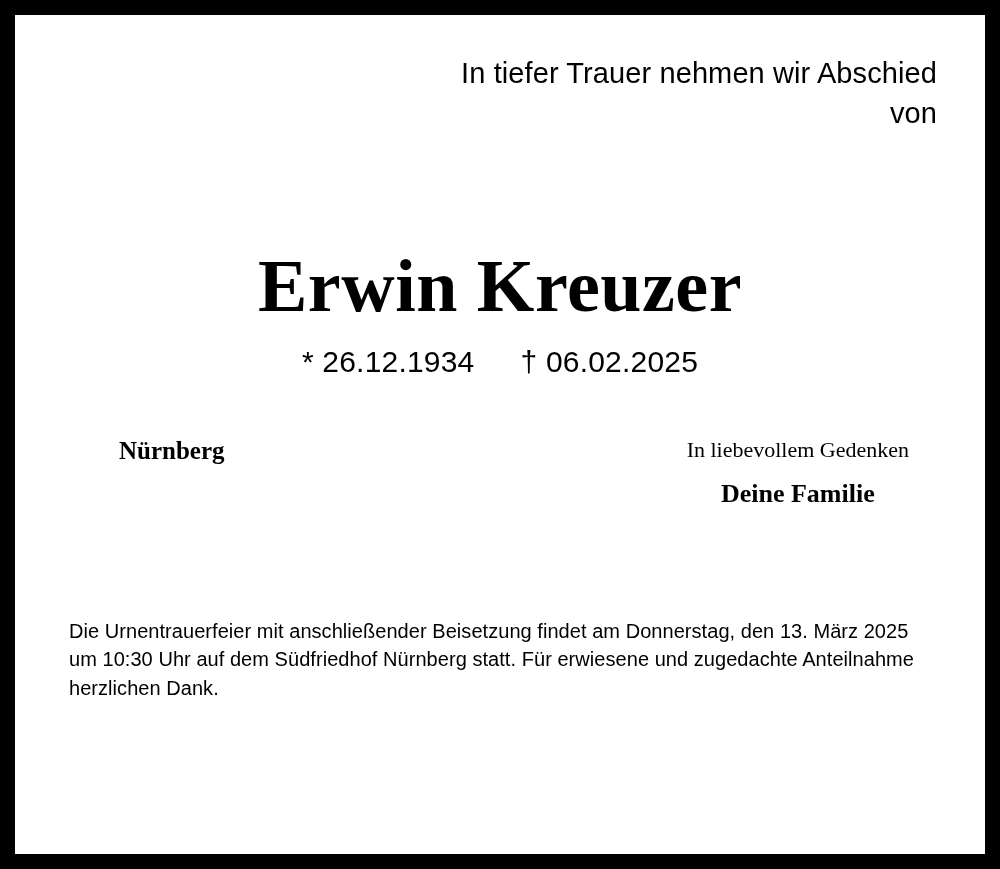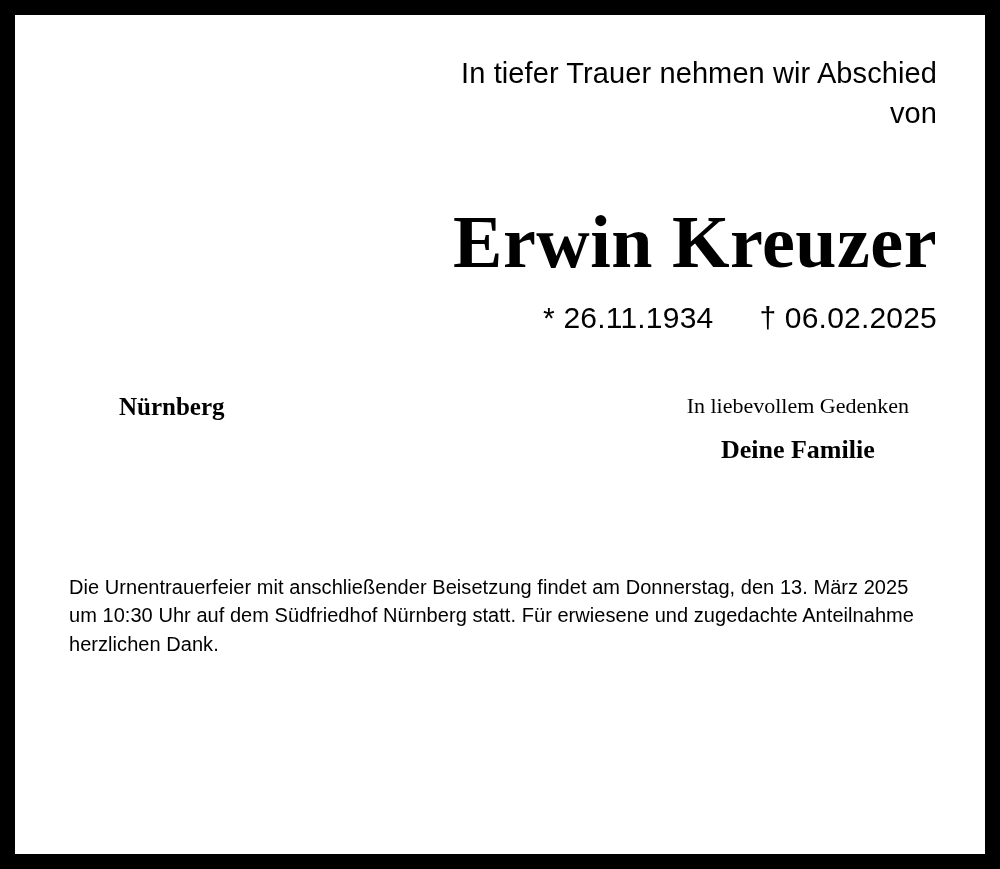--- a/index.html
+++ b/index.html
@@ -38,22 +38,22 @@
     text-align: right;
     font-size: 29px;
     line-height: 1.38;
     letter-spacing: 0.1px;
   }
   .intro .line2 {
     display: block;
   }
 
   .name-block {
-    text-align: right;
-    margin-top: 72px;
+    text-align: center;
+    margin-top: 116px;
   }
   .deceased-name {
     font-family: "Liberation Serif", serif;
     font-weight: bold;
     font-size: 74px;
     line-height: 1.0;
     letter-spacing: 0.5px;
   }
   .dates {
     margin-top: 22px;
@@ -107,21 +107,21 @@
   <div class="obituary-inner">
 
     <div class="intro">
       <span>In tiefer Trauer nehmen wir Abschied</span>
       <span class="line2">von</span>
     </div>
 
     <div class="name-block">
       <div class="deceased-name">Erwin Kreuzer</div>
       <div class="dates">
-        <span class="birth">* 26.11.1934</span><span class="death">† 06.02.2025</span>
+        <span class="birth">* 26.12.1934</span><span class="death">† 06.02.2025</span>
       </div>
     </div>
 
     <div class="middle-block">
       <div class="city">Nürnberg</div>
       <div class="memory">
         <div class="memory-line">In liebevollem Gedenken</div>
         <div class="family">Deine Familie</div>
       </div>
     </div>

